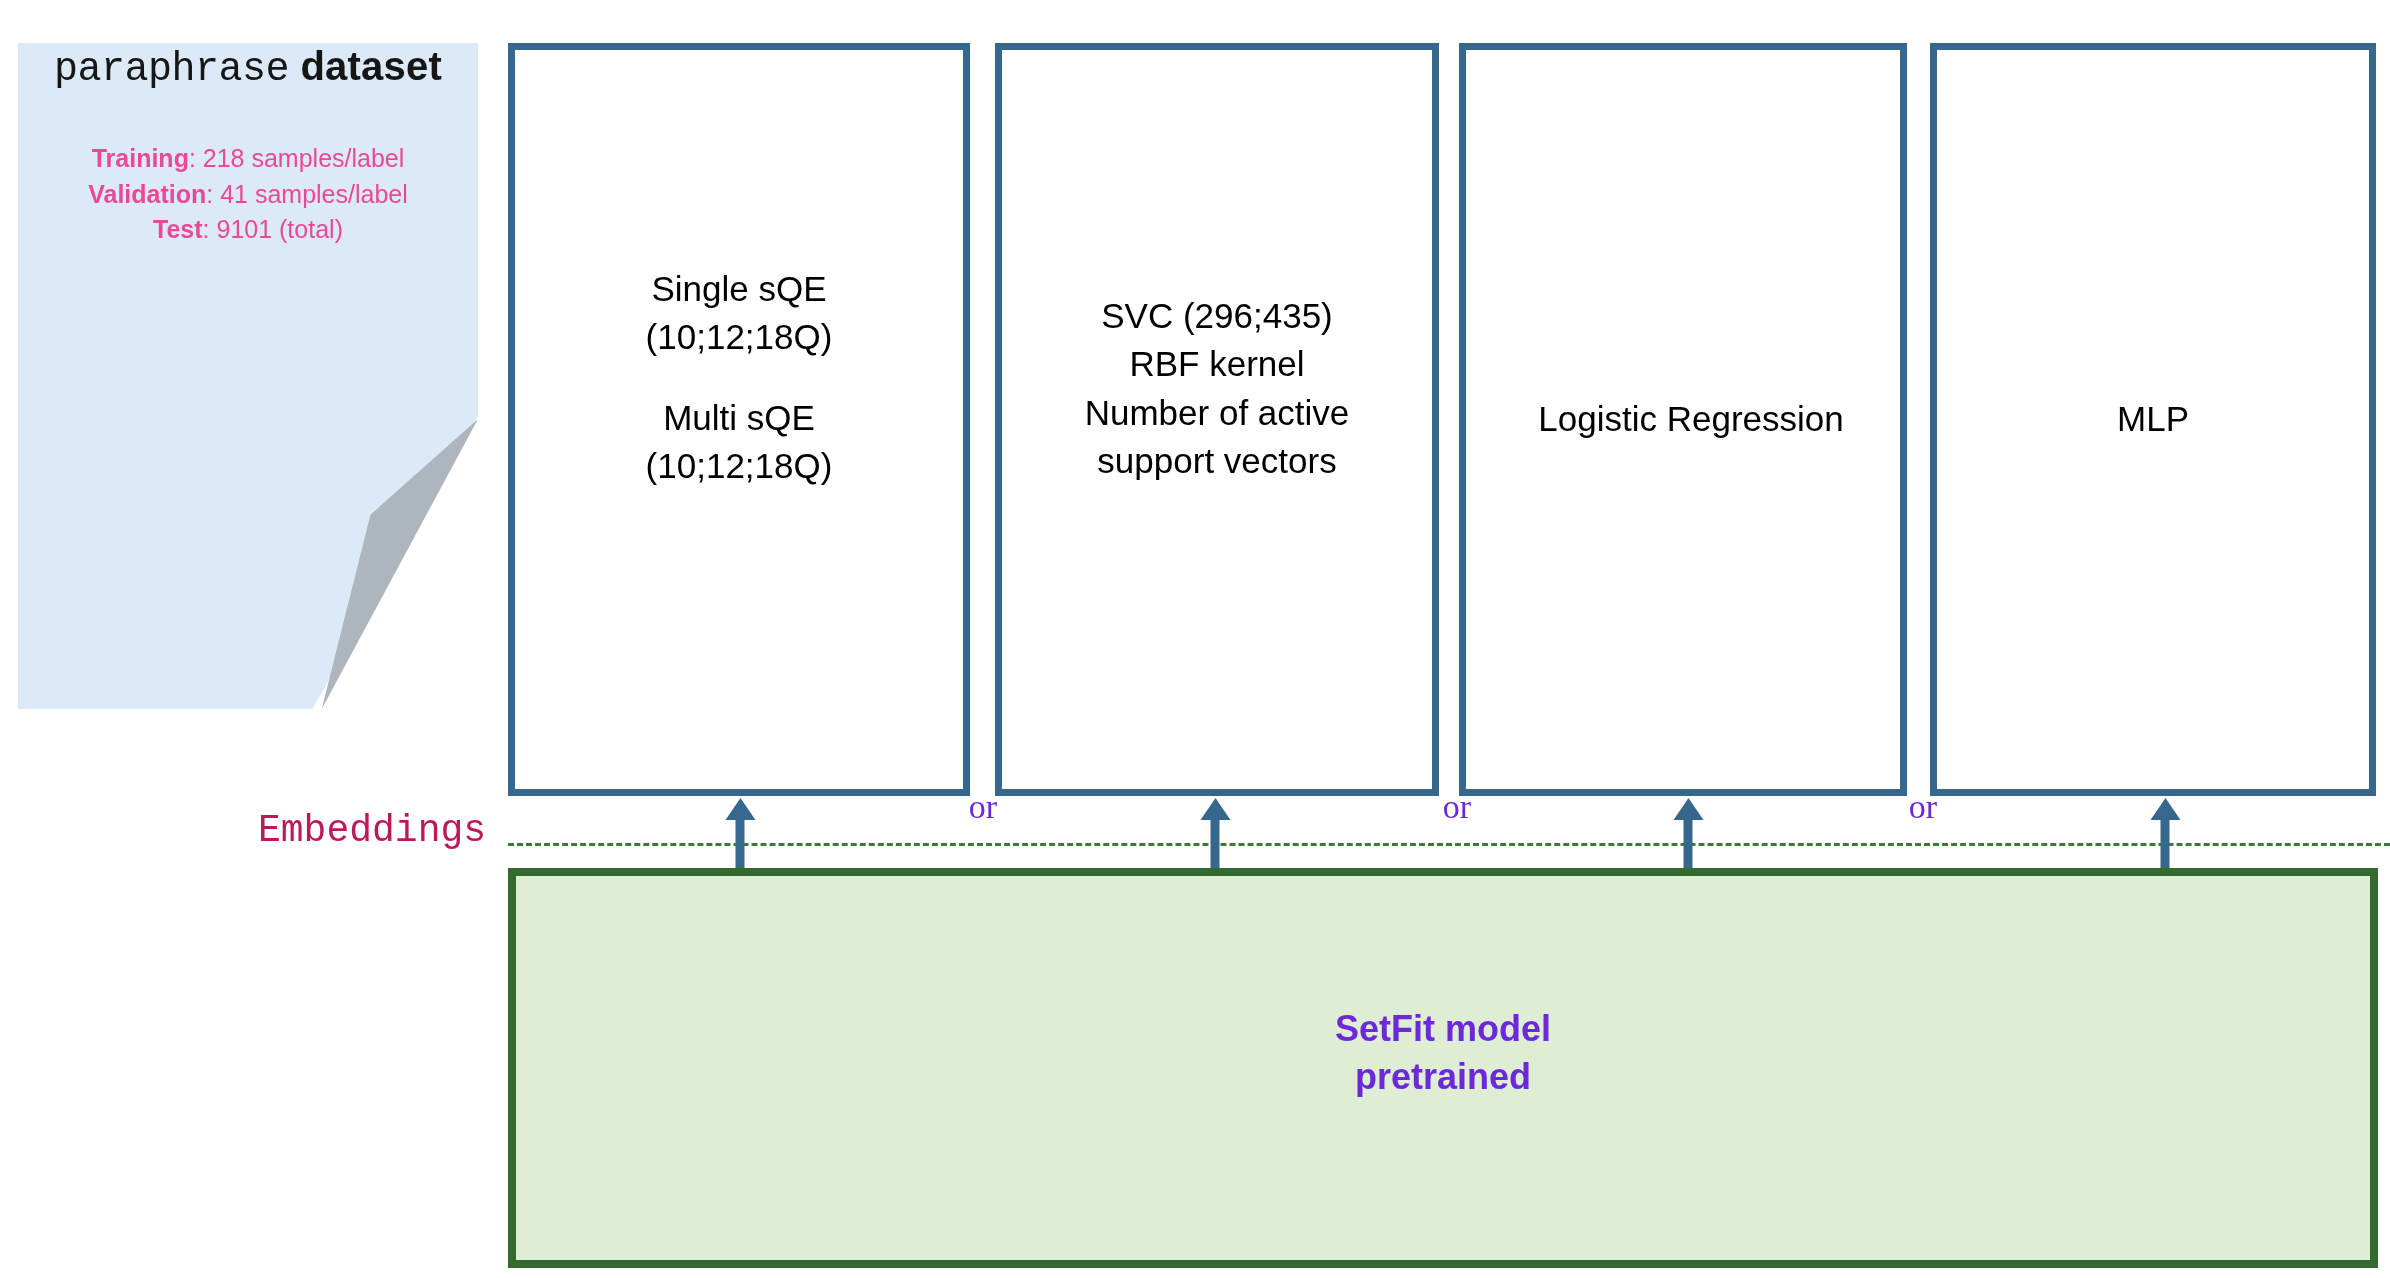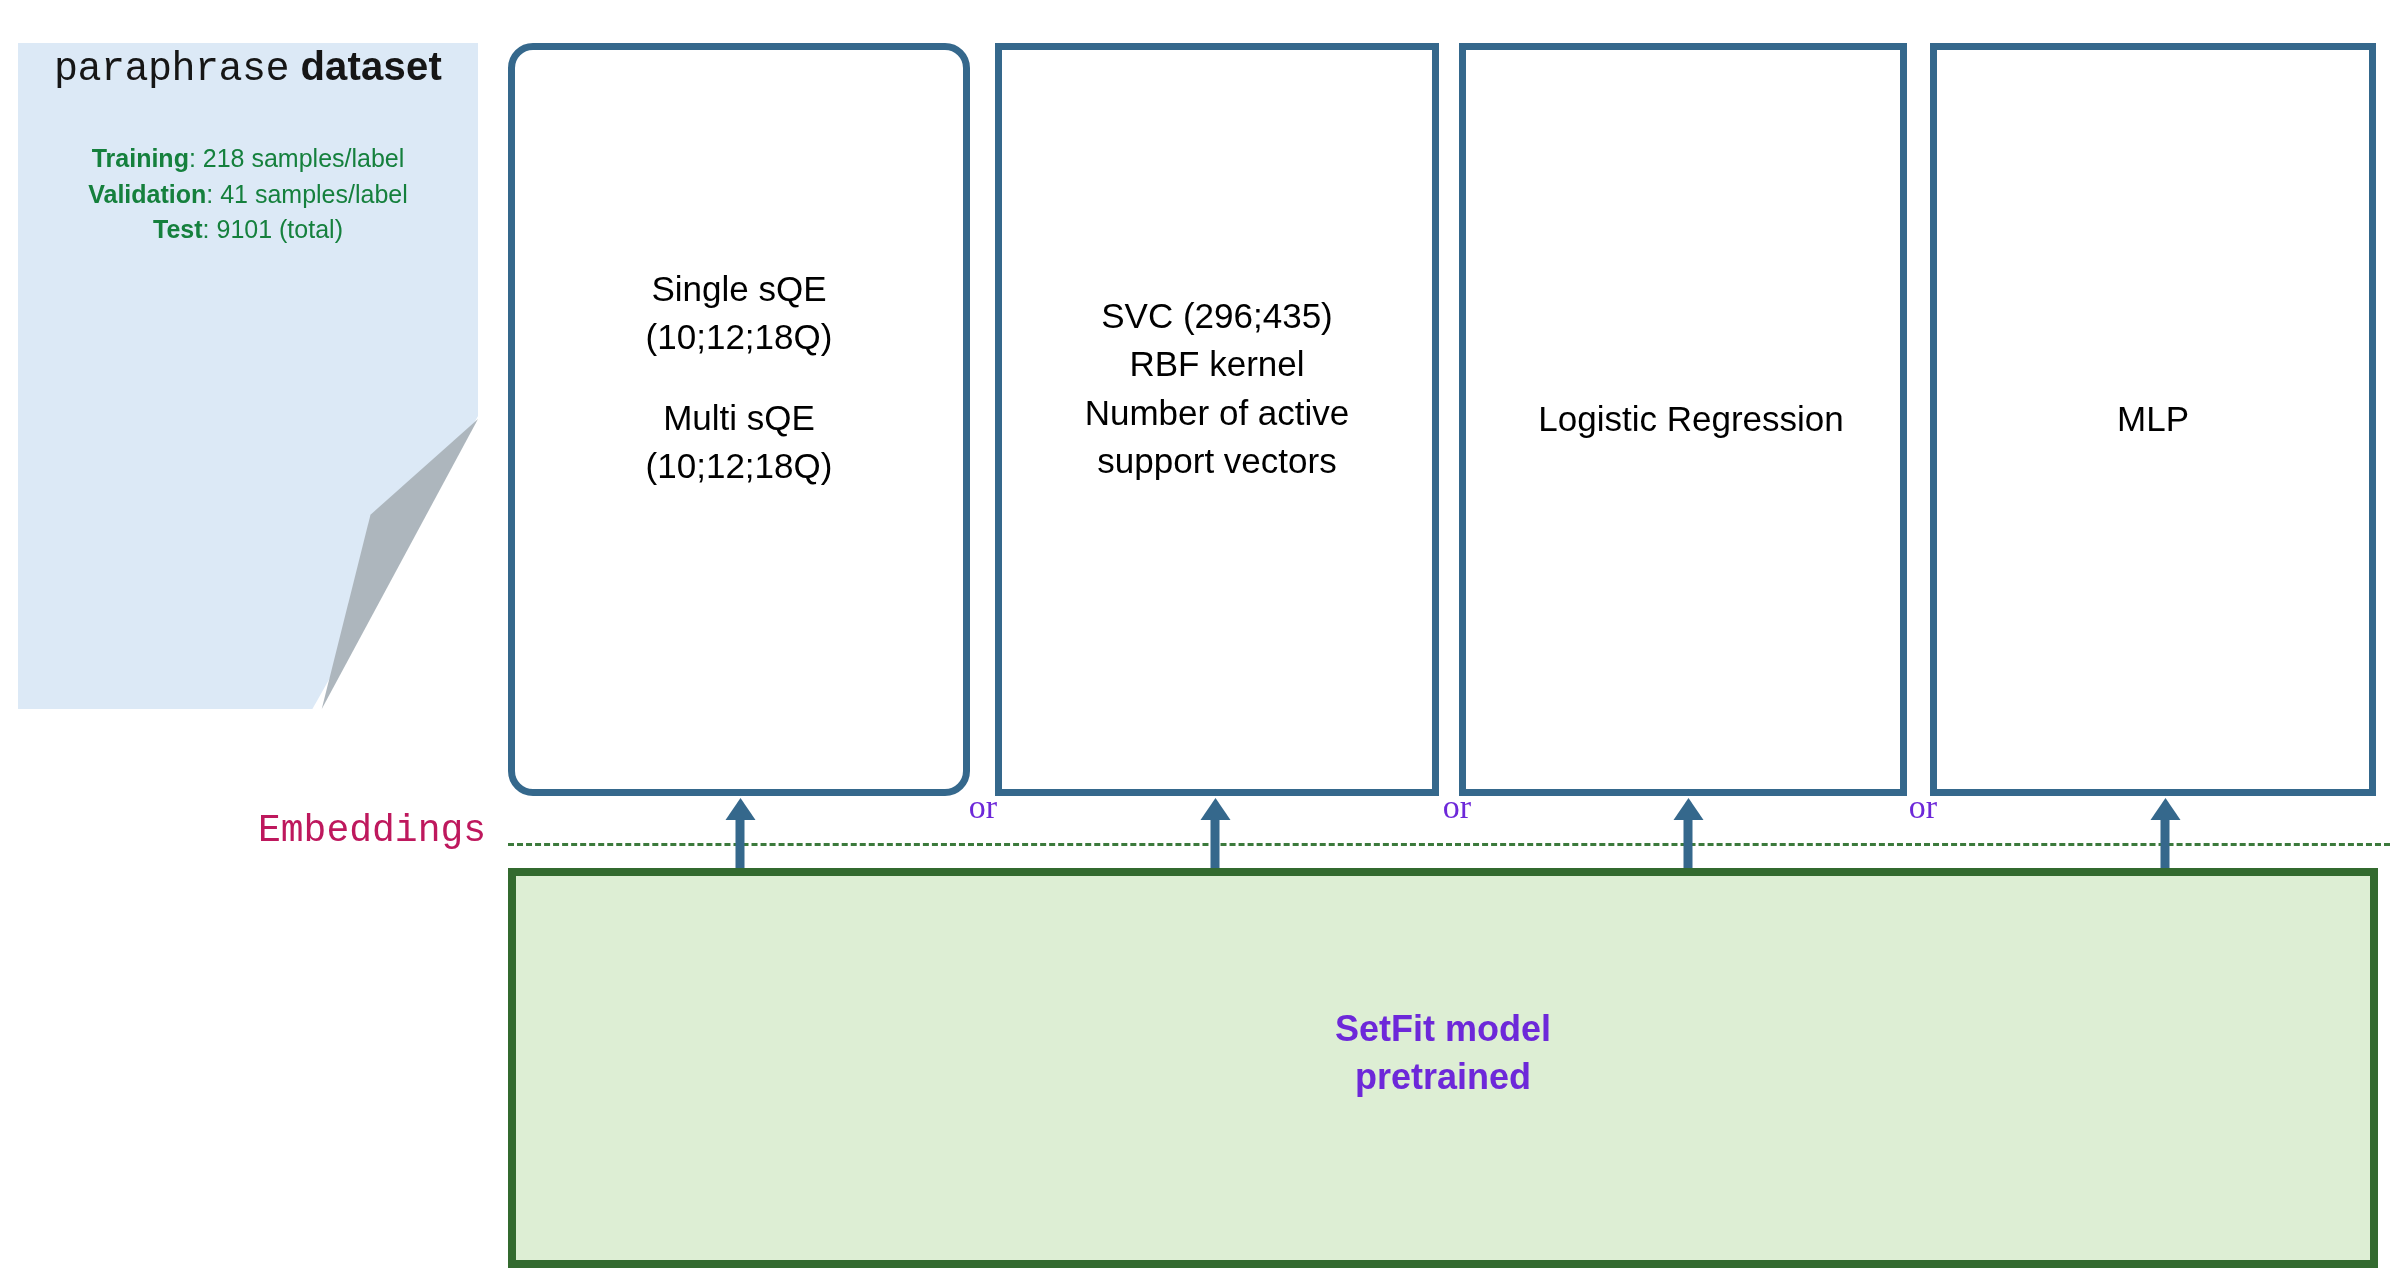--- a/index.html
+++ b/index.html
@@ -61,21 +61,21 @@
     letter-spacing: -0.5px;
   }
   .dataset-title .bold {
     font-weight: 700;
   }
   .dataset-stats {
     margin-top: 48px;
     text-align: center;
     font-size: 25px;
     line-height: 1.42;
-    color: #15803d;
+    color: #ec4899;
   }
   .dataset-stats .lbl { font-weight: 700; }
 
   
   .cbox {
     position: absolute;
     top: 43px;
     border: 7px solid #35688c;
     background: #ffffff;
     box-sizing: border-box;
@@ -85,21 +85,21 @@
     text-align: center;
   }
   .cbox .ctext {
     font-size: 35px;
     line-height: 1.38;
     color: #000000;
     padding: 0 10px;
   }
   .cbox .ctext .gap { display: block; height: 32px; }
 
-  #box-sqe   { left: 508px;  width: 462px;  height: 753px; border-radius: 25px; }
+  #box-sqe   { left: 508px;  width: 462px;  height: 753px; }
   #box-svc   { left: 995px;  width: 444px;  height: 753px; }
   #box-logreg{ left: 1459px; width: 448px;  height: 753px; padding-left: 16px; }
   #box-mlp   { left: 1930px; width: 446px;  height: 753px; }
 
   #box-sqe .ctext  { margin-top: -84px; }
   #box-svc .ctext  { margin-top: -62px; }
 
   
   .or-label {
     position: absolute;

